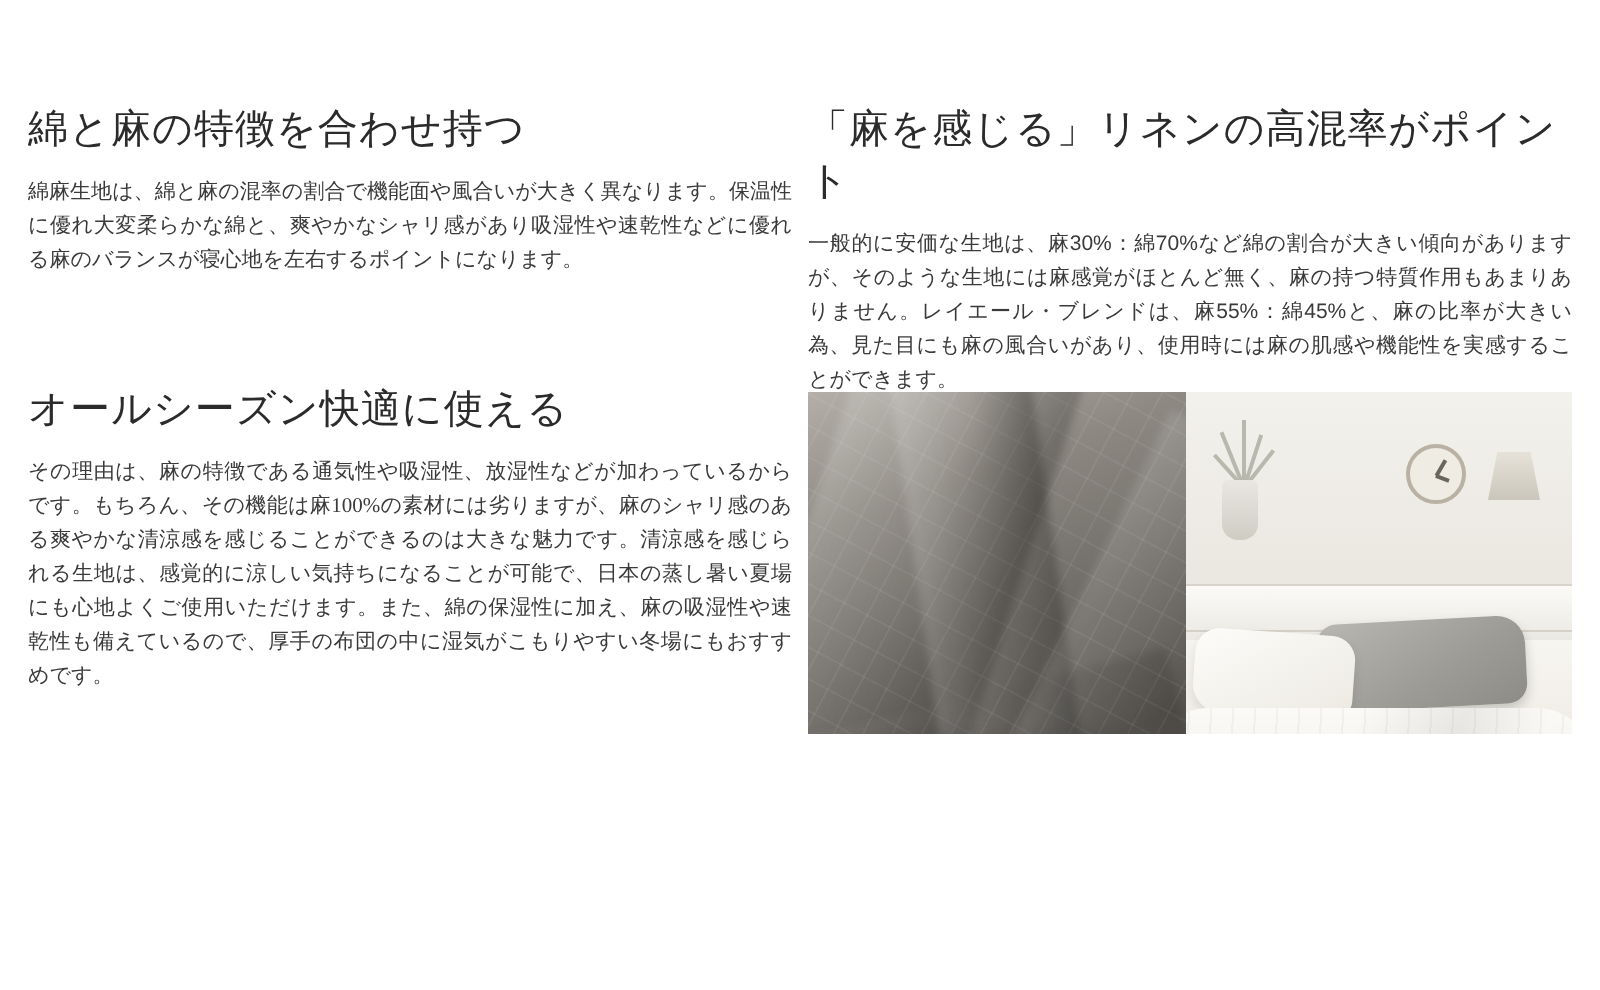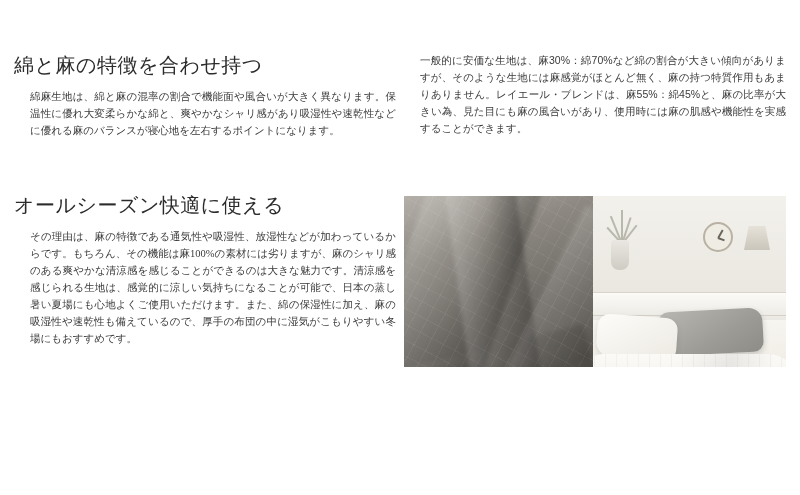--- a/index.html
+++ b/index.html
@@ -31,21 +31,21 @@
   }
   h2.head {
     margin: 0 0 10px 0;
     font-size: 20px;
     font-weight: 400;
     letter-spacing: 0.5px;
     color: #2b2b2b;
     line-height: 1.3;
   }
   p.body {
-    margin: 0 0 12px 16px;
+    margin: 0 0 12px 0;
     font-size: 10.5px;
     line-height: 1.62;
     color: #3a3a3a;
     text-align: justify;
   }
   p.body:last-child { margin-bottom: 0; }
 
   .section-2 {
     position: absolute;
     left: 14px;
@@ -257,20 +257,21 @@
         <div class="cap">綿の機能</div>
         <div class="val">柔軟性</div>
       </div>
       <div class="badge" style="background: rgb(166, 154, 134);">
         <div class="cap">綿の機能</div>
         <div class="val">保温性</div>
       </div>
     </div>
 
   <div class="col-right">
+    <h2 class="head">「麻を感じる」リネンの高混率がポイント</h2>
     <p class="body">一般的に安価な生地は、麻30%：綿70%など綿の割合が大きい傾向がありますが、そのような生地には麻感覚がほとんど無く、麻の持つ特質作用もあまりありません。レイエール・ブレンドは、麻55%：綿45%と、麻の比率が大きい為、見た目にも麻の風合いがあり、使用時には麻の肌感や機能性を実感することができます。</p>
   </div>
 
   <div class="photo">
     <div class="left-pane">
       <div class="fabric-folds"></div>
       <div class="fold f1"></div>
       <div class="fold f2"></div>
       <div class="fold f3"></div>
       <div class="fold f4"></div>

